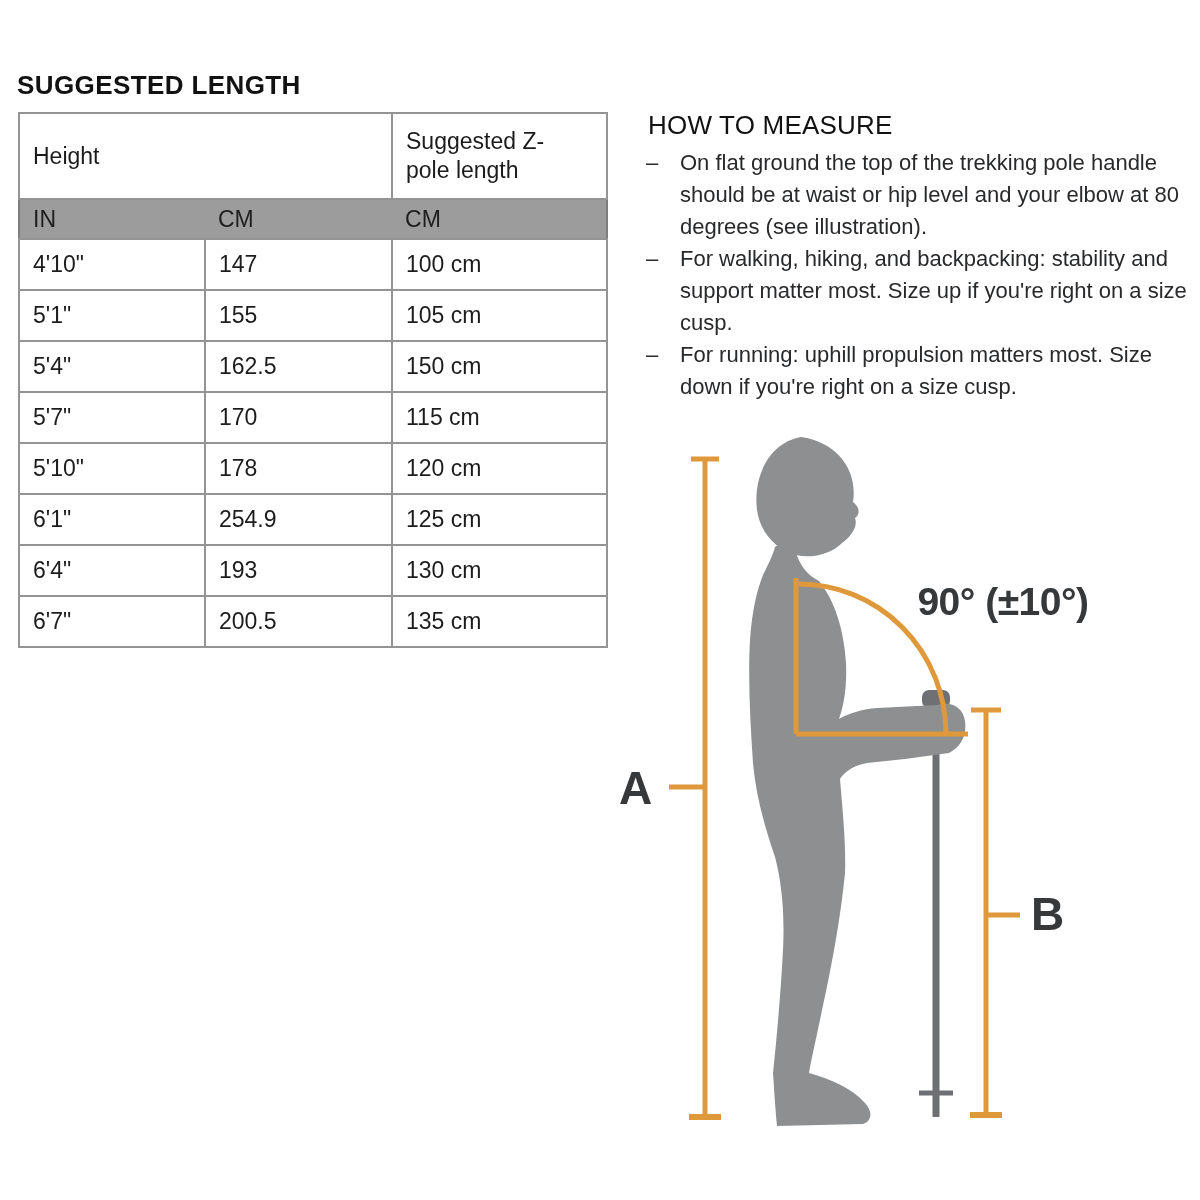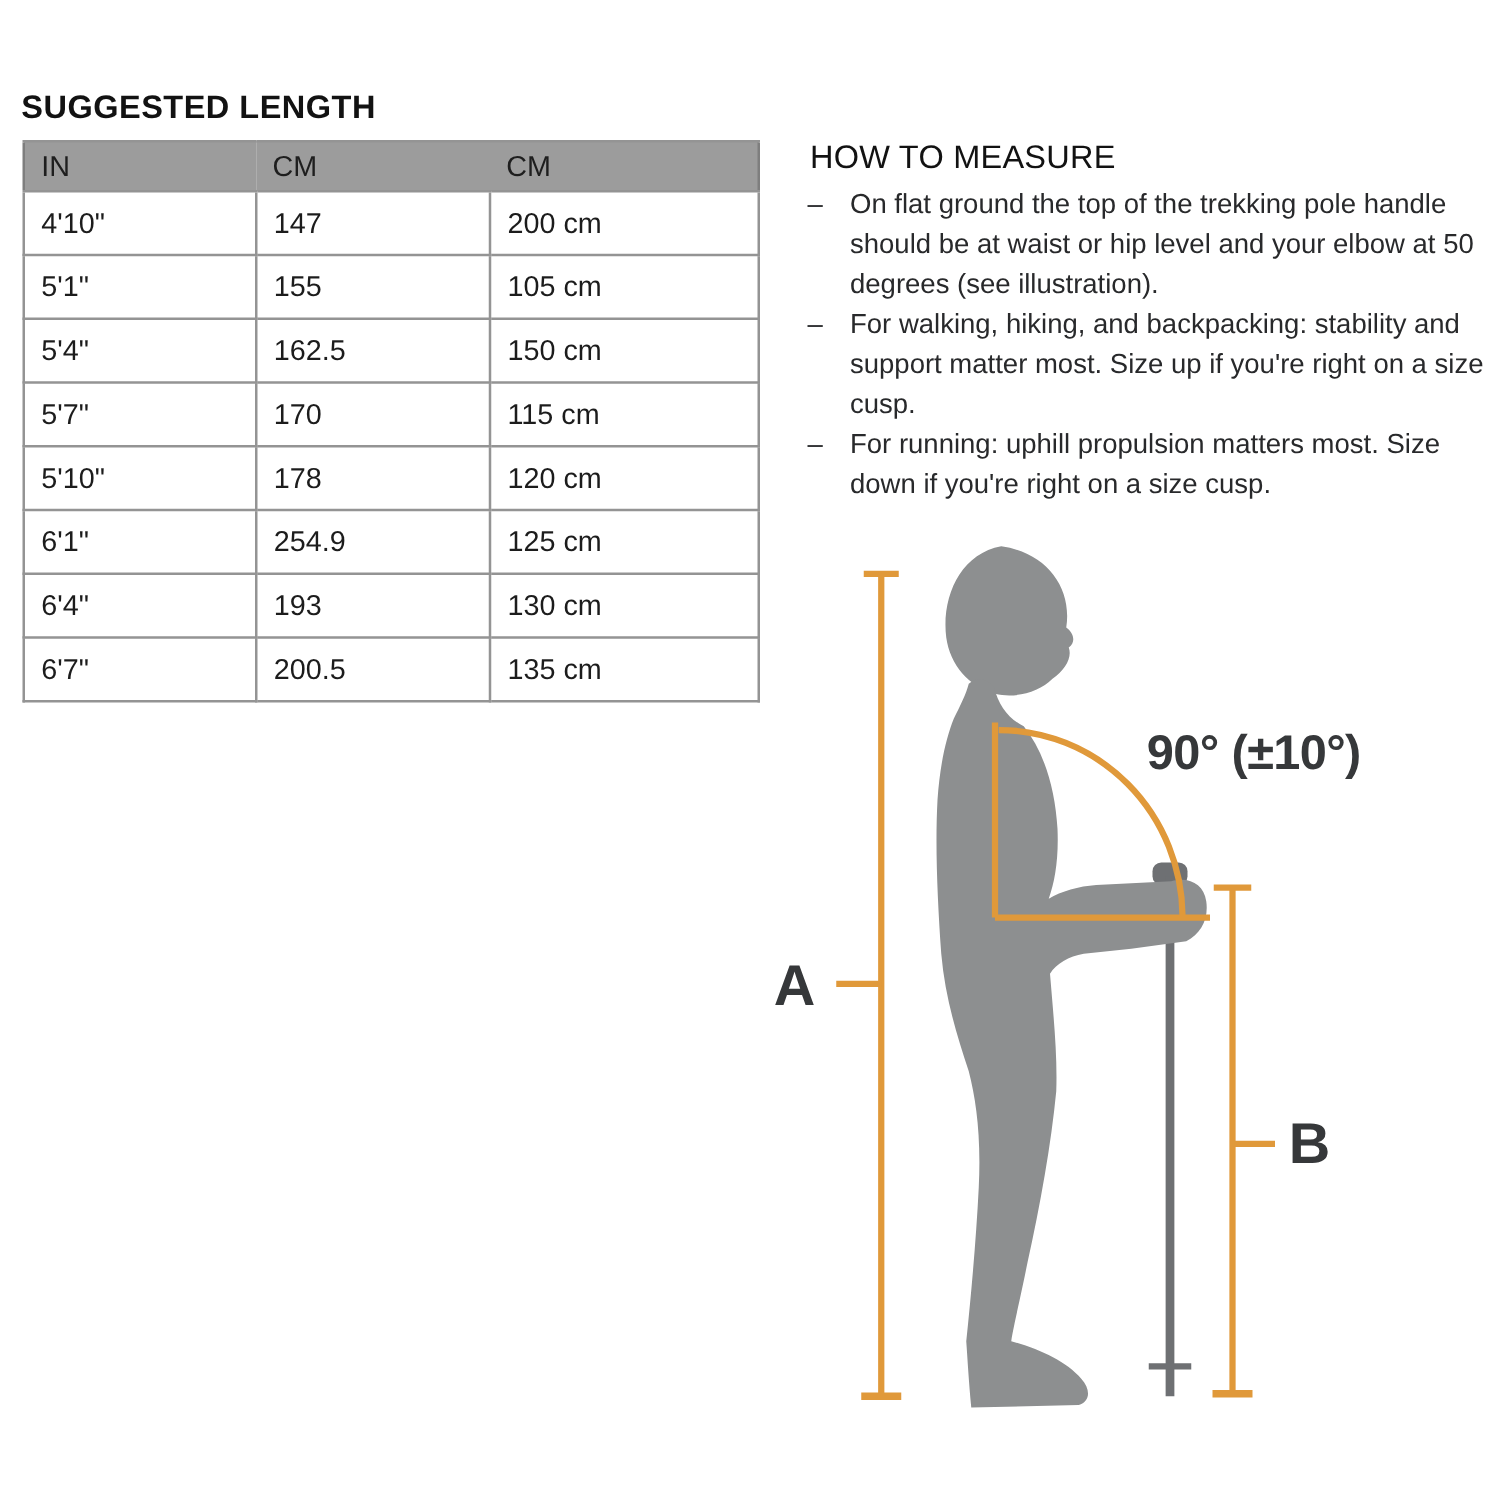--- a/index.html
+++ b/index.html
@@ -58,29 +58,35 @@
 
   <div class="sl-title">SUGGESTED LENGTH</div>
 
   <table class="size-table">
     <colgroup>
         <col style="width:186px">
         <col style="width:187px">
         <col style="width:215px">
       </colgroup>
     <tbody>
+      <tr class="hdr-row">
+        <td colspan="2">Height</td>
+        <td class="hdr-pole">
+          <span>Suggested Z-pole length</span>
+        </td>
+      </tr>
       <tr class="units-row">
         <td>IN</td>
         <td>CM</td>
         <td>CM</td>
       </tr>
       <tr class="data-row">
         <td>4'10"</td>
         <td>147</td>
-        <td>200 cm</td>
+        <td>100 cm</td>
       </tr>
       <tr class="data-row">
         <td>5'1"</td>
         <td>155</td>
         <td>105 cm</td>
       </tr>
       <tr class="data-row">
         <td>5'4"</td>
         <td>162.5</td>
         <td>150 cm</td>
@@ -111,21 +117,21 @@
         <td>135 cm</td>
       </tr>
     </tbody>
   </table>
 
   <div class="htm-title">HOW TO MEASURE</div>
 
   <ul class="htm-bullets">
     <li>
       <span class="dash">–</span>
-      <span>On flat ground the top of the trekking pole handle should be at waist or hip level and your elbow at 50 degrees (see illustration).</span>
+      <span>On flat ground the top of the trekking pole handle should be at waist or hip level and your elbow at 80 degrees (see illustration).</span>
     </li>
     <li>
       <span class="dash">–</span>
       <span>For walking, hiking, and backpacking: stability and support matter most. Size up if you're right on a size cusp.</span>
     </li>
     <li>
       <span class="dash">–</span>
       <span>For running: uphill propulsion matters most. Size down if you're right on a size cusp.</span>
     </li>
   </ul>

